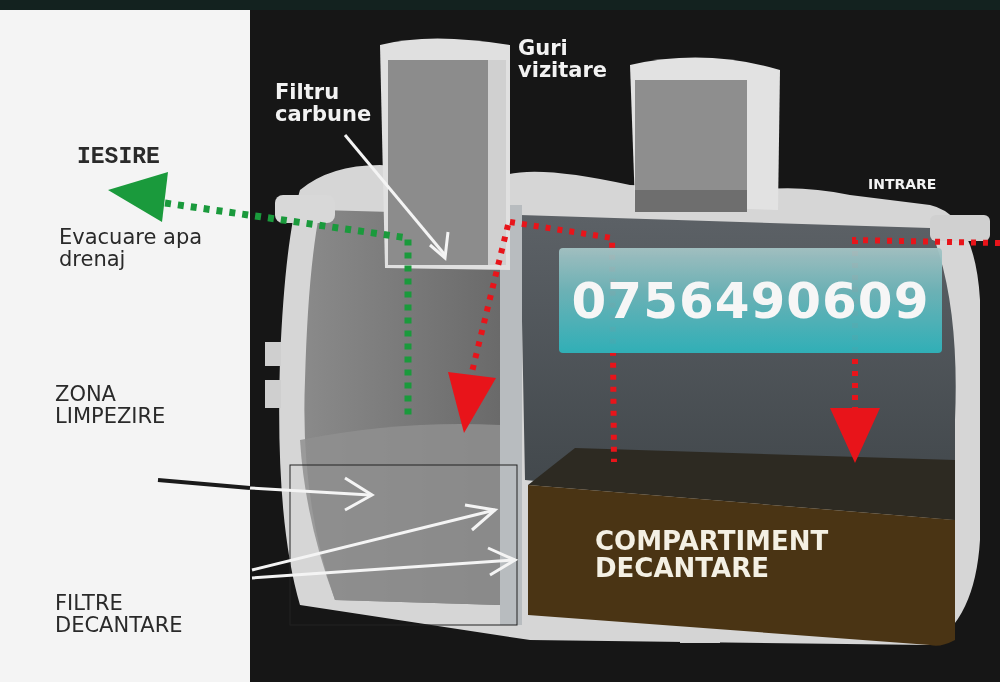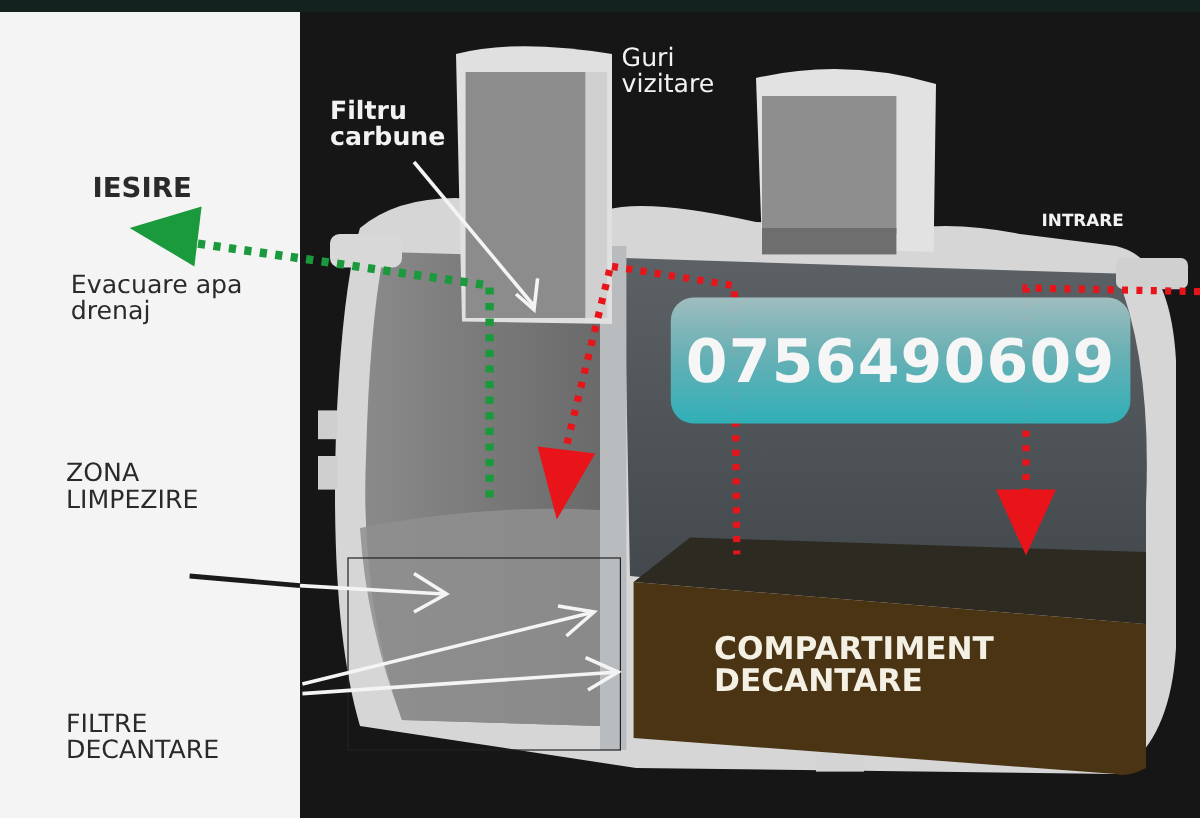--- a/index.html
+++ b/index.html
@@ -4,21 +4,21 @@
 <style>
   html,body{margin:0;padding:0;}
   body{width:1000px;height:682px;overflow:hidden;background:#0f1c1c;position:relative;font-family:"DejaVu Sans","Liberation Sans",sans-serif;}
   .topbar{position:absolute;left:0;top:0;width:1000px;height:10px;background:#13221f;}
   .leftpanel{position:absolute;left:0;top:10px;width:250px;height:672px;background:#f4f4f4;}
   .darkpanel{position:absolute;left:250px;top:10px;width:750px;height:672px;background:#161616;}
   svg.scene{position:absolute;left:0;top:0;}
   .lbl{position:absolute;font-weight:500;line-height:1.05;white-space:pre-line;}
   .lbl.dark{color:#2a2a2a;}
   .lbl.light{color:#f2f2f2;}
-  .phone{position:absolute;left:559px;top:248px;width:383px;height:105px;border-radius:19px;
+  .phone{position:absolute;left:559px;top:248px;width:383px;height:105px;border-radius:4px;
     background:linear-gradient(180deg,#a4c3c4 0%,#6fb6ba 40%,#2fb4bc 100%);opacity:0.95;
     display:flex;align-items:center;justify-content:center;}
   .phone span{color:#fff;font-size:50px;font-weight:bold;letter-spacing:1px;font-family:"DejaVu Sans",sans-serif;}
 </style>
 </head>
 <body>
 
 <div class="topbar"></div>
 <div class="leftpanel"></div>
 <div class="darkpanel"></div>
@@ -92,26 +92,26 @@
     <path d="M250 488 L370 495"></path>
     <path d="M345 478 L372 495 L345 510"></path>
     <path d="M252 570 L495 510"></path>
     <path d="M465 505 L495 510 L472 530"></path>
     <path d="M252 578 L515 560"></path>
     <path d="M488 548 L515 560 L490 575"></path>
   </g>
   <path d="M158 480 L250 488" stroke="#1a1a1a" stroke-width="4"></path>
 </svg>
 
-<div class="lbl dark" style="left:77px;top:145px;font-size:23px;font-weight:bold;">IESIRE</div>
+<div class="lbl dark" style="left:77px;top:145px;font-size:23px;font-weight:bold;font-family:Liberation Mono, monospace;">IESIRE</div>
 <div class="lbl dark" style="left:59px;top:226px;font-size:21px;">Evacuare apa
 drenaj</div>
 <div class="lbl light" style="left:275px;top:81px;font-size:21px;font-weight:bold;">Filtru
 carbune</div>
-<div class="lbl light" style="left:518px;top:37px;font-size:21px;font-weight:normal;">Guri
+<div class="lbl light" style="left:518px;top:37px;font-size:21px;font-weight:bold;">Guri
 vizitare</div>
 <div class="lbl light" style="left:868px;top:177px;font-size:14px;font-weight:bold;">INTRARE</div>
 <div class="lbl dark" style="left:55px;top:383px;font-size:21px;">ZONA
 LIMPEZIRE</div>
 <div class="lbl dark" style="left:55px;top:552px;font-size:21px;margin-top:40px;">FILTRE
 DECANTARE</div>
 <div class="lbl light" style="left:595px;top:528px;font-size:26px;font-weight:bold;color:#f4f0e4;">COMPARTIMENT
 DECANTARE</div>
 
 <div class="phone">

